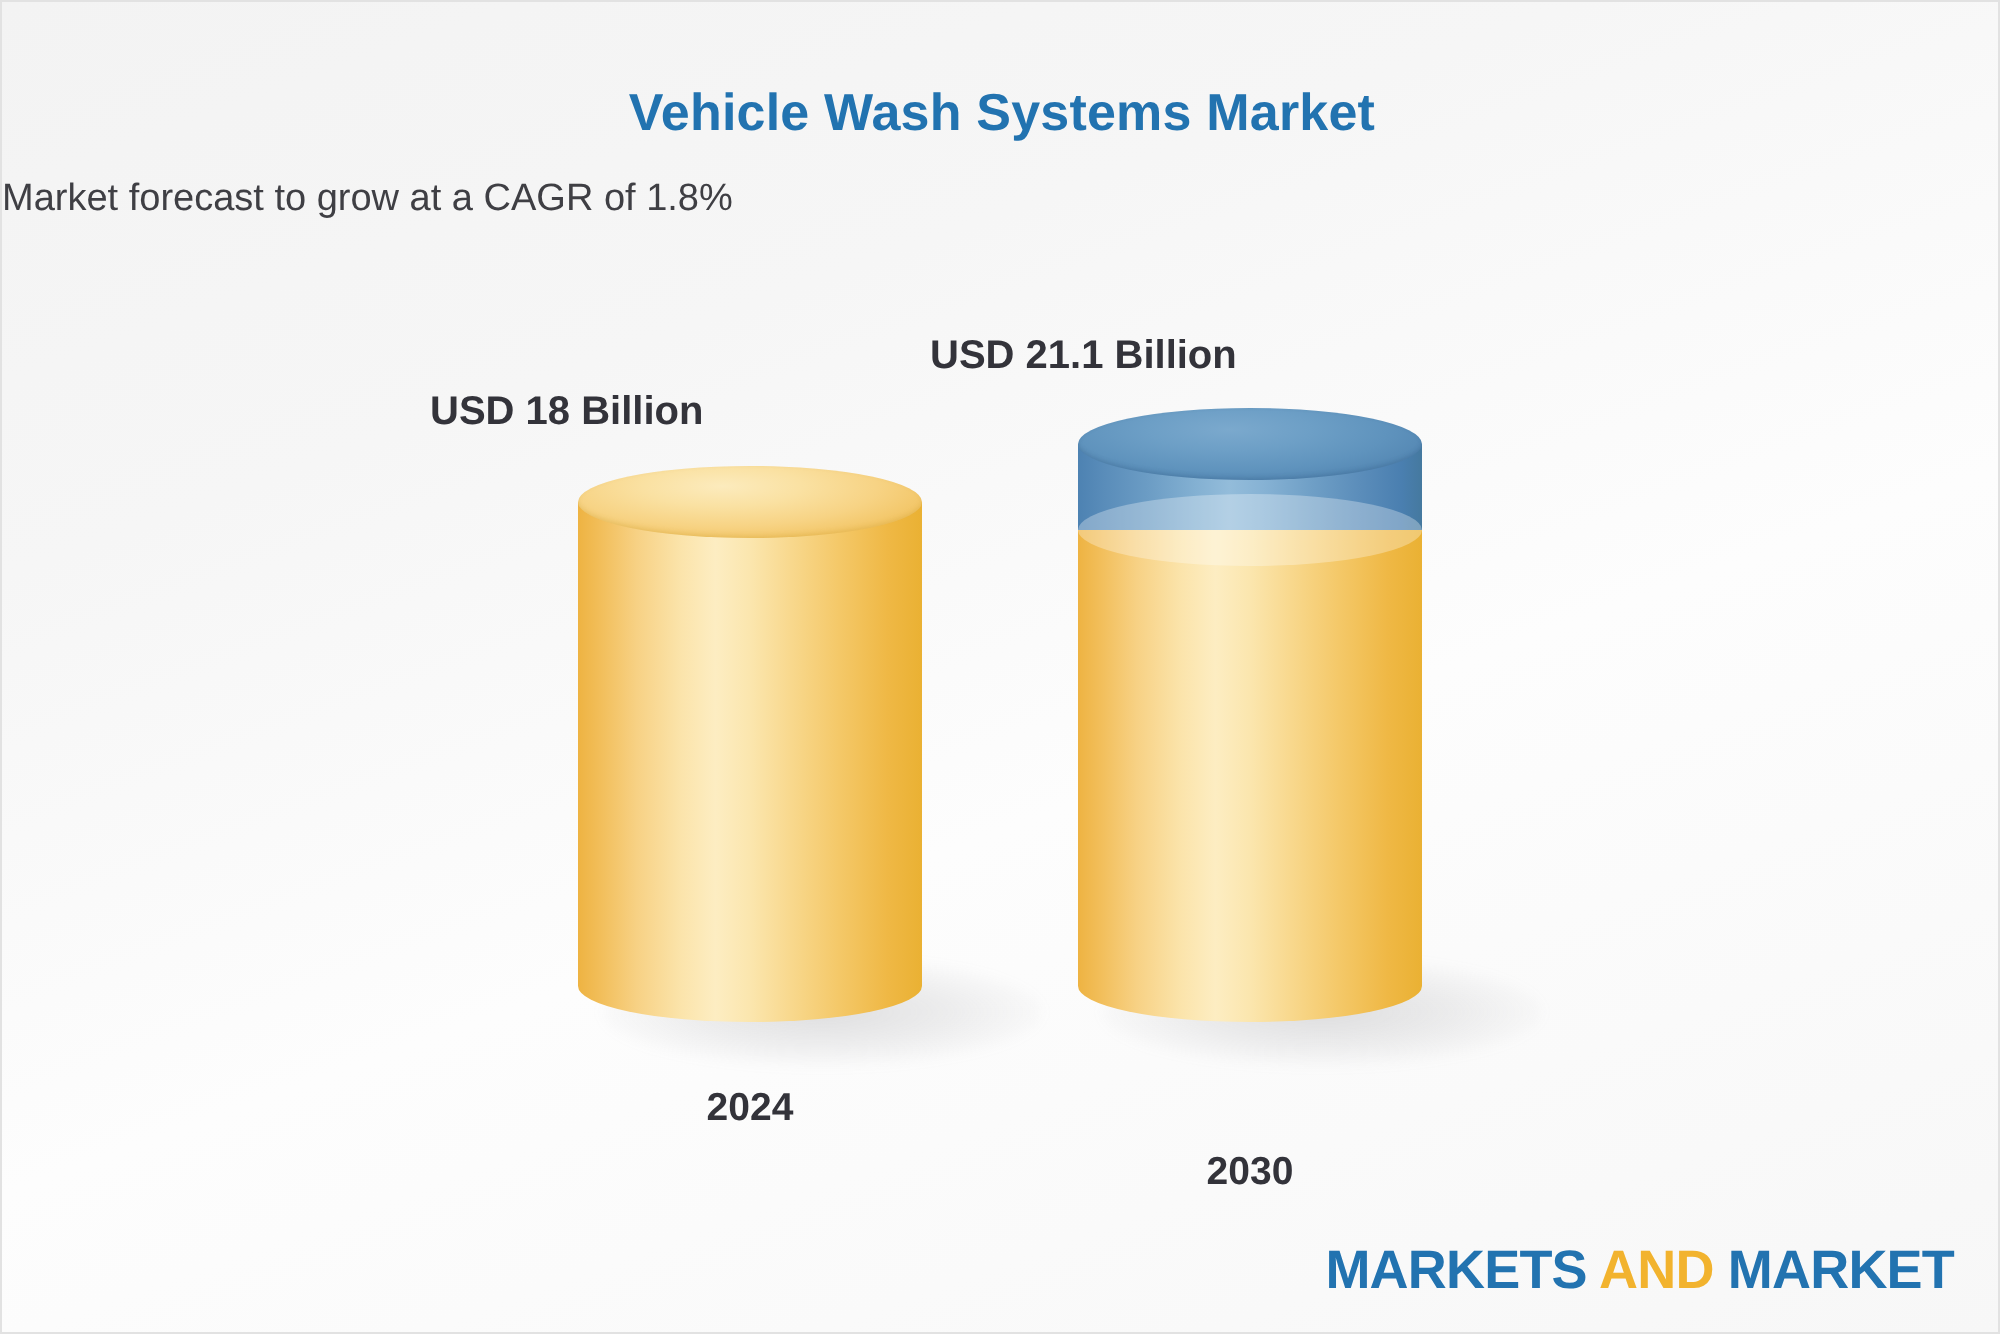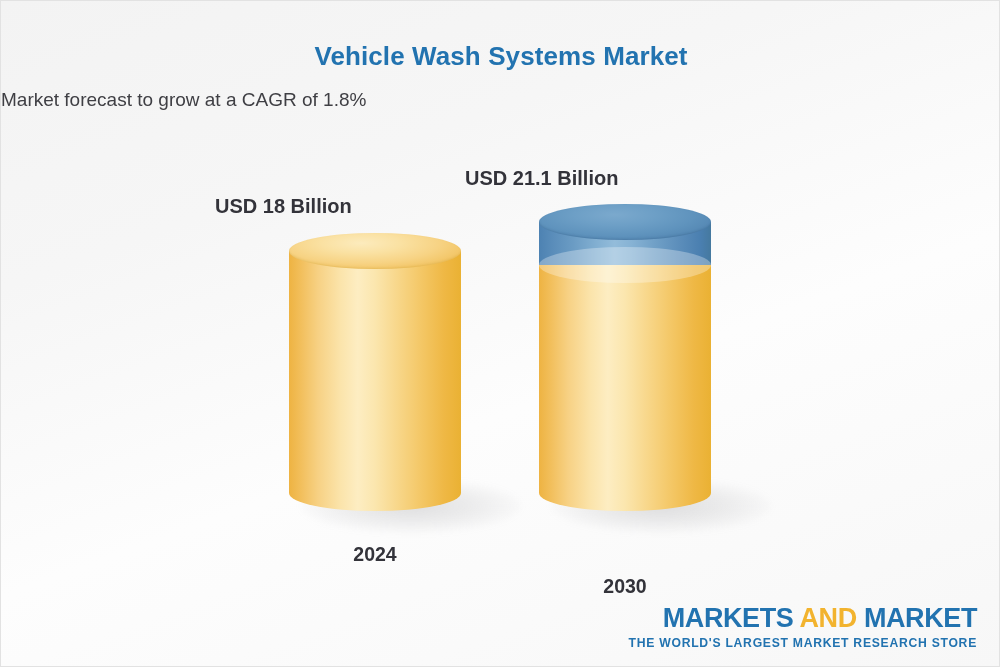--- a/index.html
+++ b/index.html
@@ -229,16 +229,15 @@
     <div class="cyl-bottom fill-yellow" style="left:538px; top:474px; width:172px; height:36px;"></div>
 
     <div class="cyl-top top-blue" style="left:538px; top:203px; width:172px; height:36px;"></div>
 
     <div class="cat-label" style="left:464px; top:534px;margin-top:40px;">2030</div>
   </div>
 
 
   <div id="brand">
     <div id="brand-name"><span>MARKETS</span><span class="and"> AND </span><span>MARKET</span></div>
-    <div id="brand-tagline">THE WORLD'S LARGEST MARKET RESEARCH STORE</div>
   </div>
 
 </div>
 
 </body></html>

